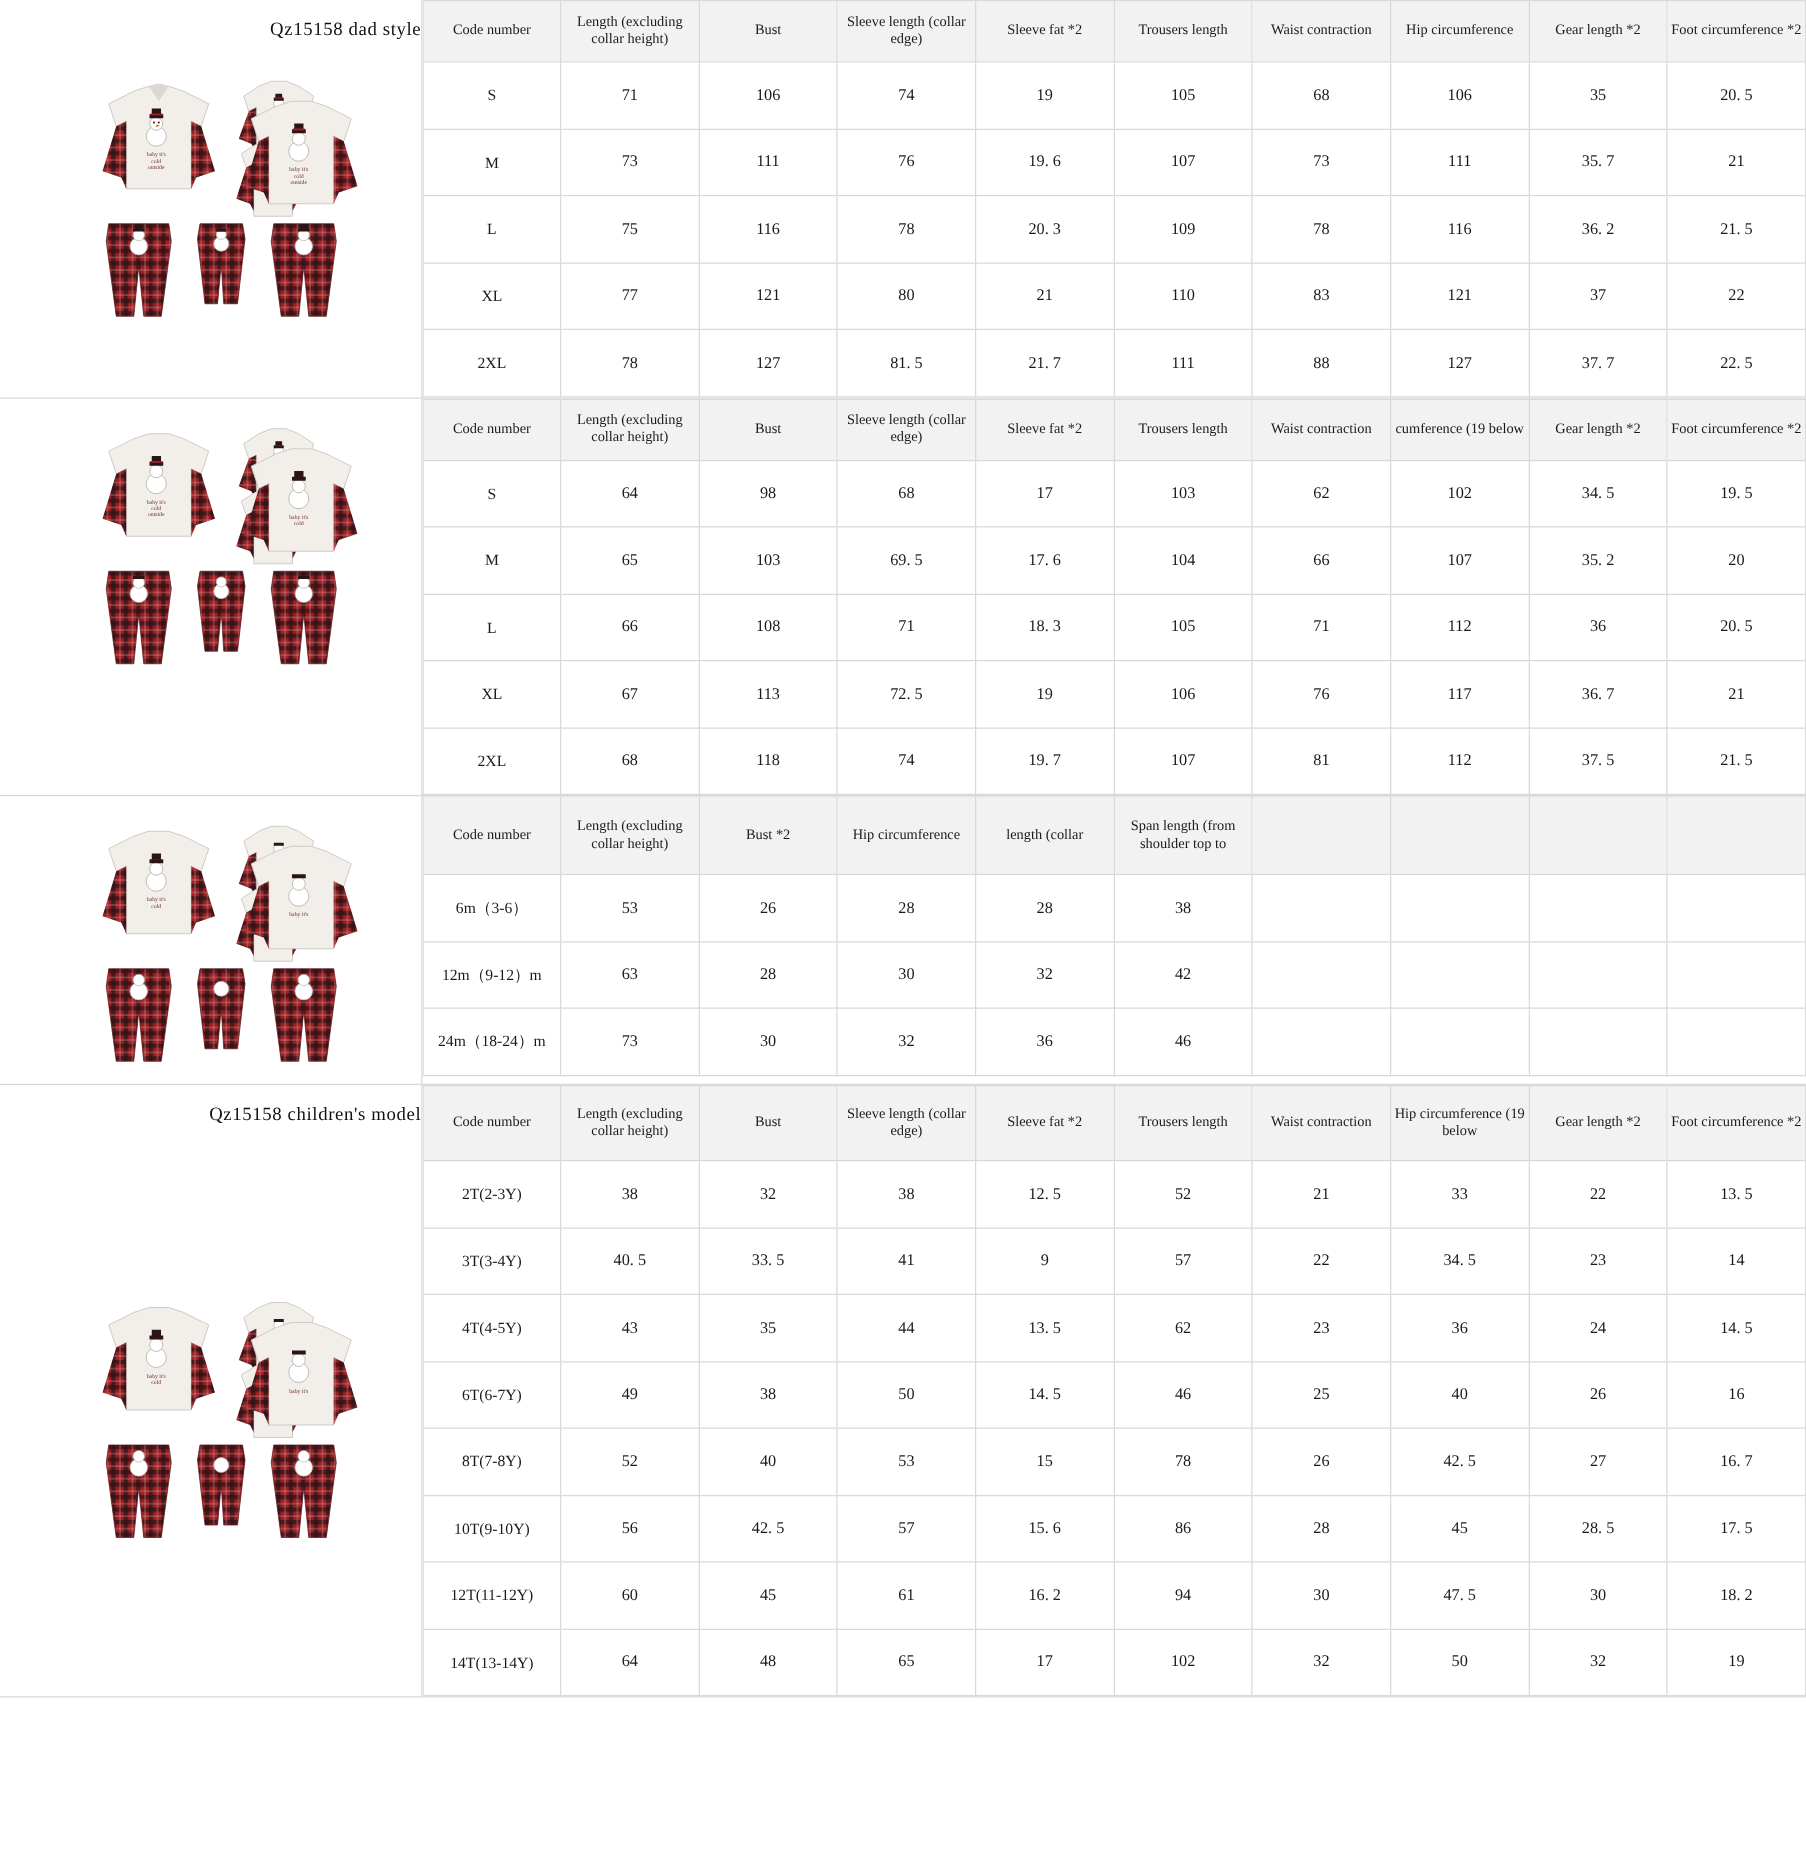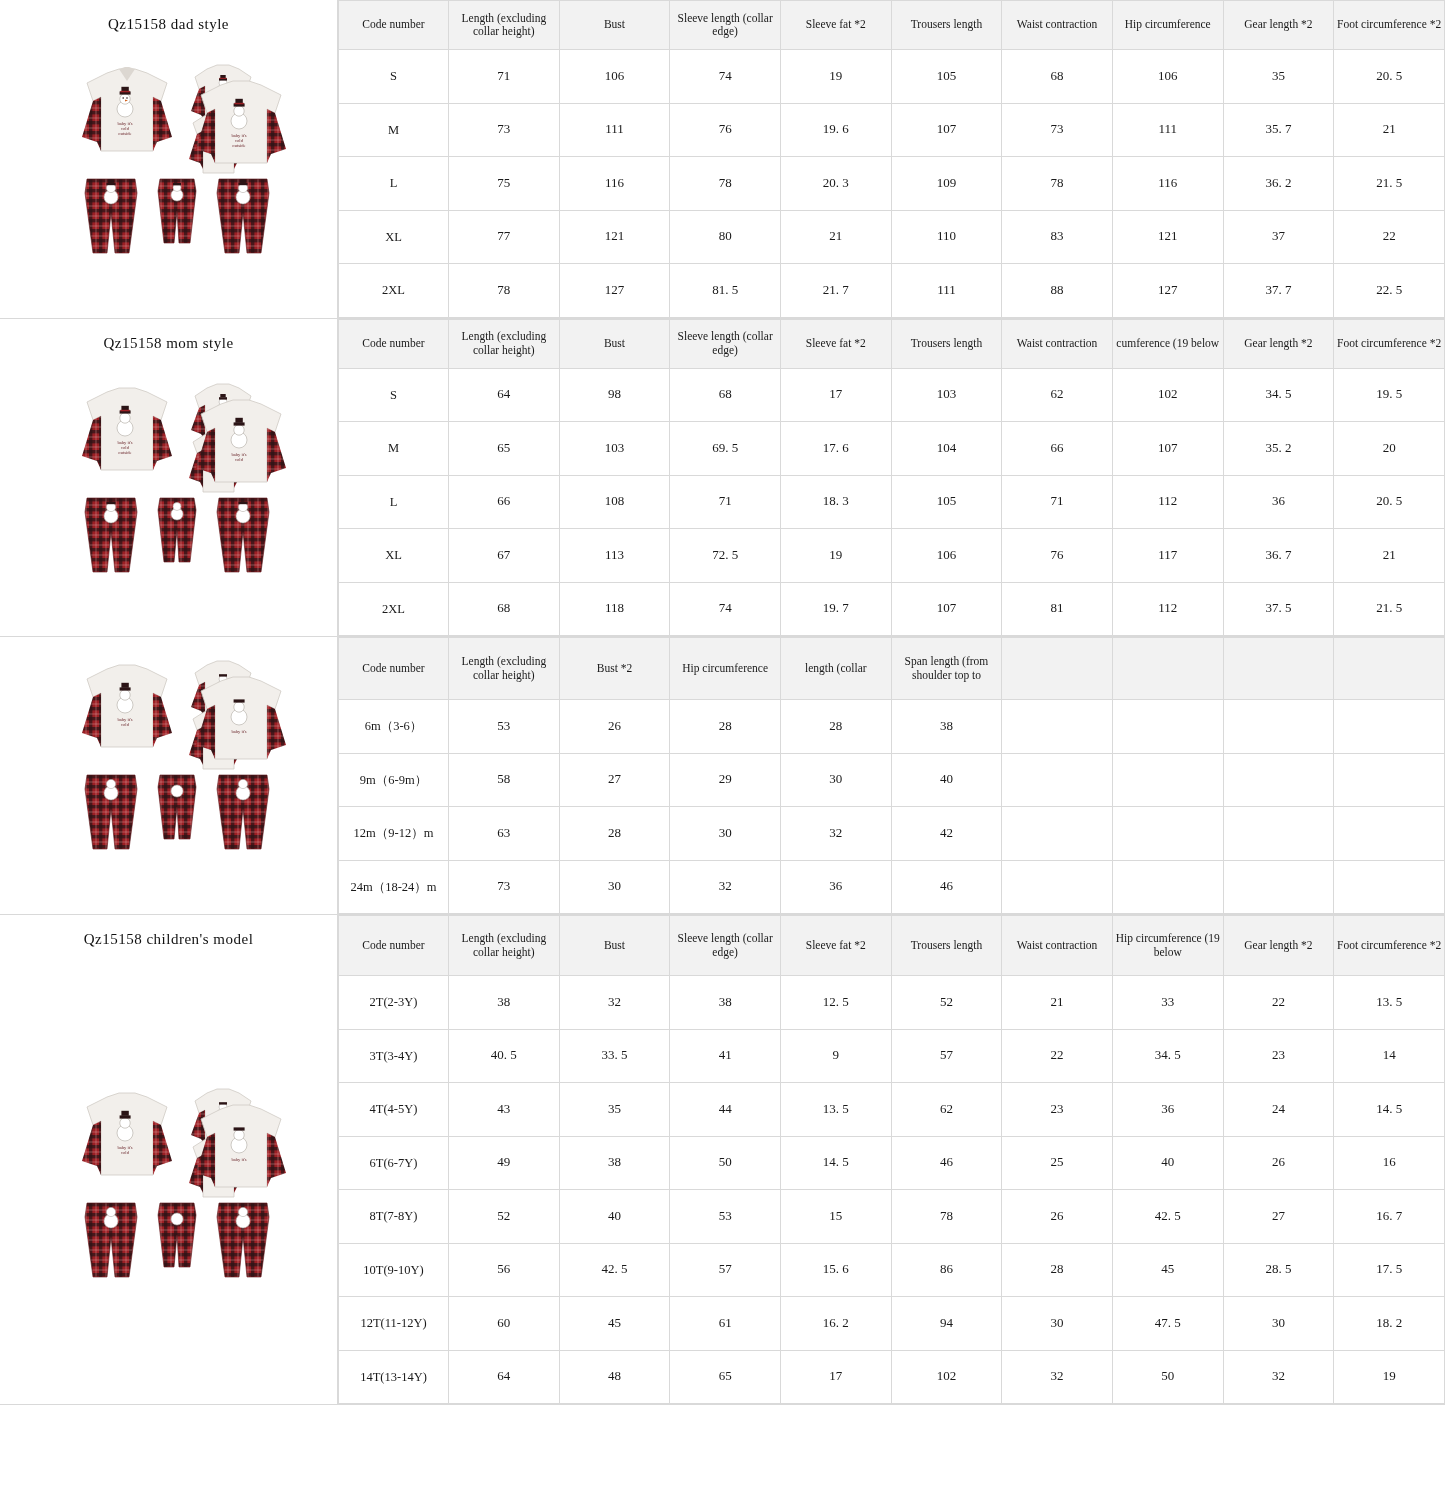--- a/index.html
+++ b/index.html
@@ -25,21 +25,21 @@
     border-right: 1px solid #d9d9d9;
     display: flex;
     flex-direction: column;
     align-items: center;
     position: relative;
   }
   .style-title {
     font-size: 15px;
     color: #111;
     letter-spacing: 0.5px;
-    text-align: center;
+    text-align: right;
     padding-top: 16px;
     padding-bottom: 8px;
     font-family: "Liberation Serif", serif;
   }
   .art {
     position: relative;
     width: 240px;
     margin: 0 auto;
   }
   .art svg { display: block; width: 100%; height: auto; }
@@ -287,23 +287,20 @@
             <td>37. 7</td>
             <td>22. 5</td>
           </tr>
         </tbody>
       </table>
     </div>
   </div>
 
   <div class="section sec-mom">
     <div class="left-col">
-      <div class="left-title-wrap">
-        <div class="style-title">Qz15158 mom style</div>
-      </div>
       <div class="art-wrap">
         <div class="art">
           <svg viewBox="0 0 240 230" xmlns="http://www.w3.org/2000/svg" aria-hidden="true">
             <g>
               <path d="M38 42 L58 32 L70 28 L86 28 L98 32 L118 42 L112 60 L104 56 L104 110 L52 110 L52 56 L44 60 Z" fill="#f2efeb" stroke="#cfcac4" stroke-width="0.8"></path>
               <path d="M38 42 L52 56 L44 60 L33 96 L48 101 L52 110 L52 56 Z" fill="url(#plaidA)"></path>
               <path d="M118 42 L104 56 L112 60 L123 96 L108 101 L104 110 L104 56 Z" fill="url(#plaidA)"></path>
               <g transform="translate(62,52)">
                 <circle cx="14" cy="16" r="8" fill="#ffffff" stroke="#b9b4ae" stroke-width="0.7"></circle>
                 <circle cx="14" cy="6" r="5.2" fill="#ffffff" stroke="#b9b4ae" stroke-width="0.7"></circle>
@@ -562,32 +559,20 @@
           </tr>
         </thead>
         <tbody>
           <tr>
             <td class="code">6m（3-6）</td>
             <td>53</td>
             <td>26</td>
             <td>28</td>
             <td>28</td>
             <td>38</td>
-            <td class="blank-cell"></td>
-            <td class="blank-cell"></td>
-            <td class="blank-cell"></td>
-            <td class="blank-cell"></td>
-          </tr>
-          <tr>
-            <td class="code">9m（6-9m）</td>
-            <td>58</td>
-            <td>27</td>
-            <td>29</td>
-            <td>30</td>
-            <td>40</td>
             <td class="blank-cell"></td>
             <td class="blank-cell"></td>
             <td class="blank-cell"></td>
             <td class="blank-cell"></td>
           </tr>
           <tr>
             <td class="code">12m（9-12）m</td>
             <td>63</td>
             <td>28</td>
             <td>30</td>

